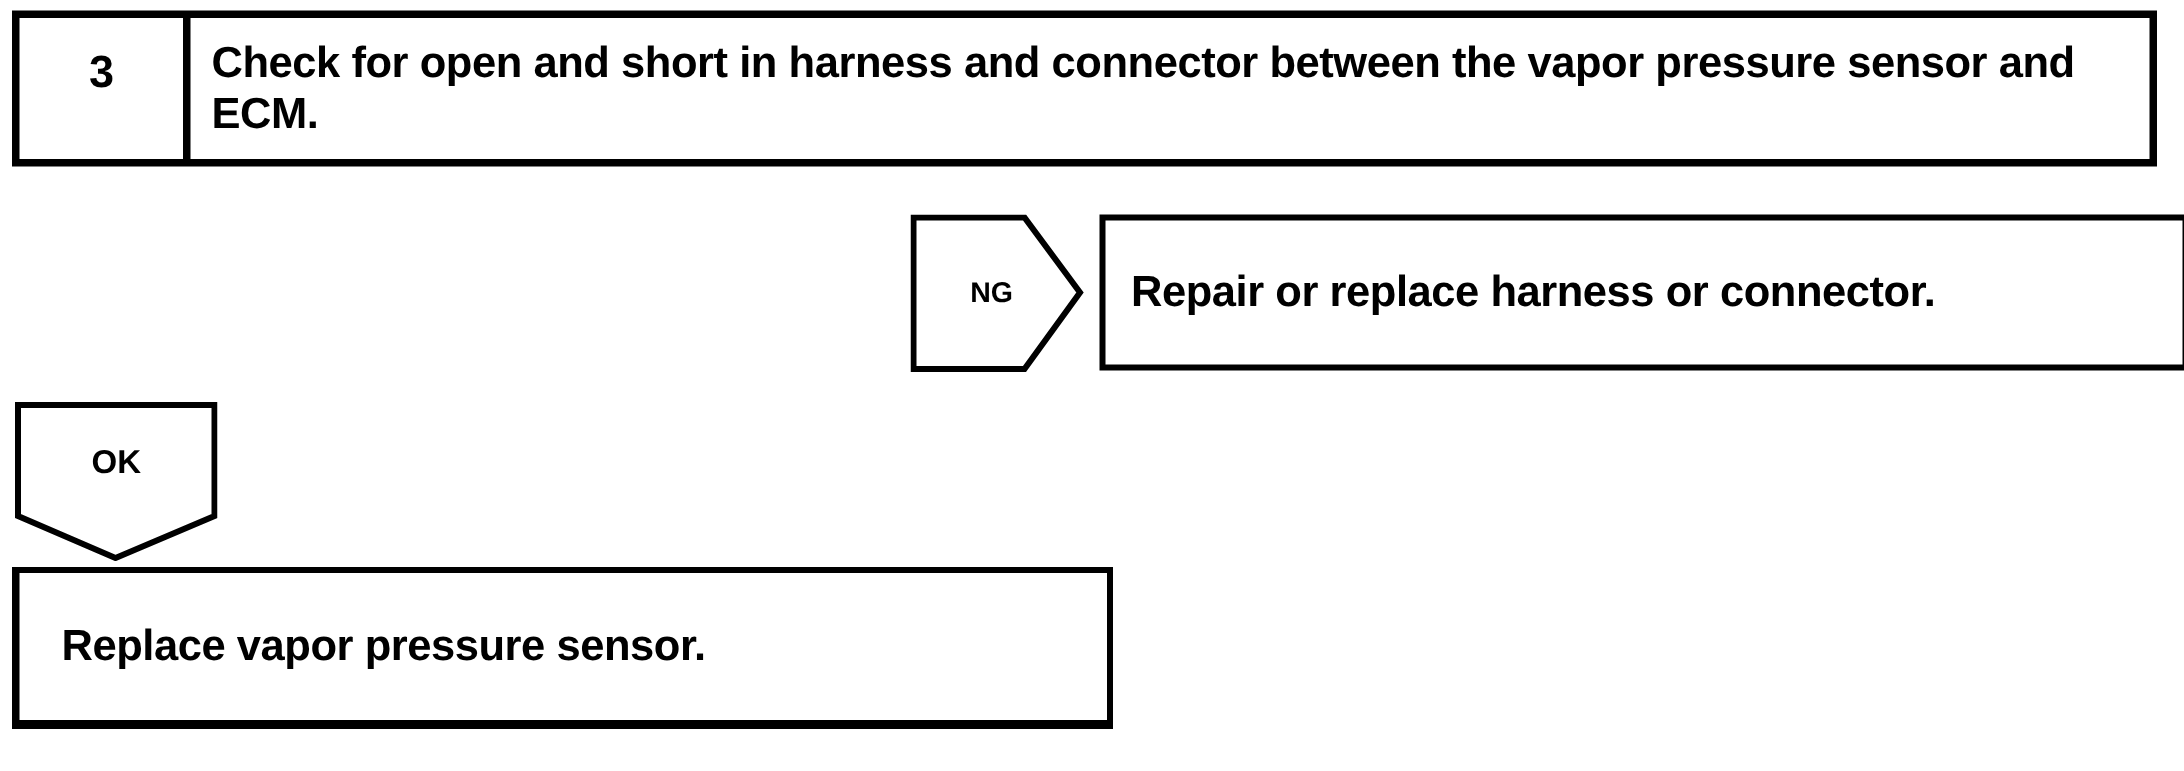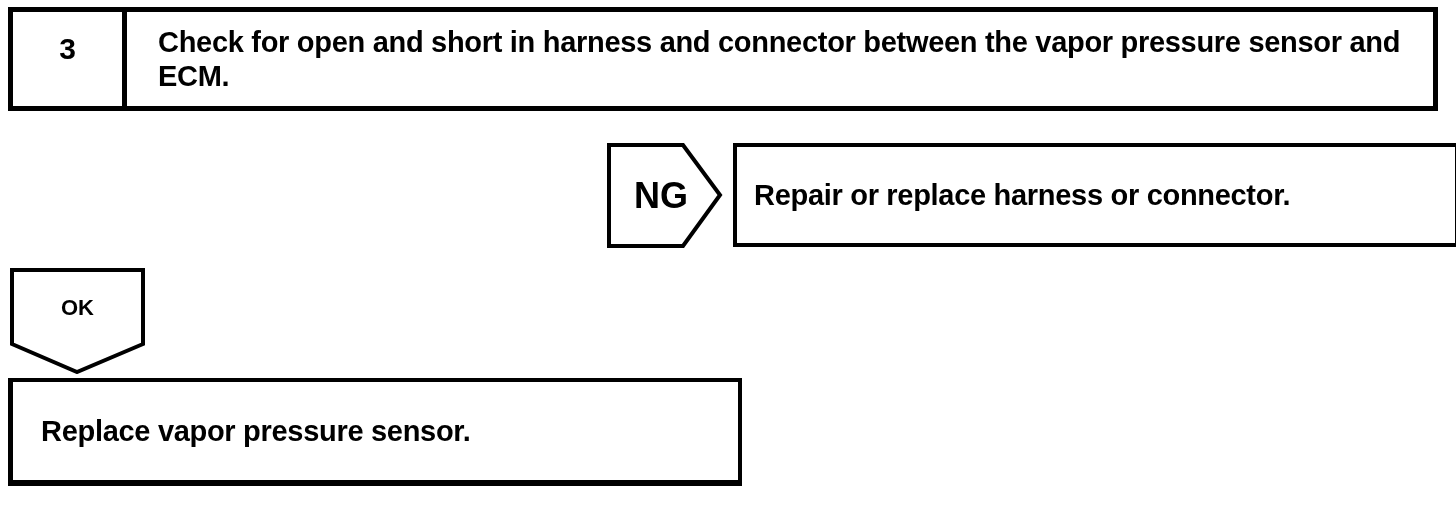--- a/index.html
+++ b/index.html
@@ -38,21 +38,21 @@
     text-align: center;
   }
   .step-number {
     display: block;
     padding-top: 20px;
     font-size: 30px;
     font-weight: bold;
   }
   .step-instruction {
     flex: 1 1 auto;
-    padding: 13px 10px 0 31px;
+    padding: 13px 10px 0 14px;
     font-size: 29px;
     line-height: 34px;
     max-width: 1285px;
   }
 
   
   .ng-connector {
     position: absolute;
     left: 607px;
     top: 143px;
@@ -67,21 +67,21 @@
   }
   .ng-label {
     position: absolute;
     left: 0;
     top: 0;
     width: 108px;
     height: 105px;
     display: flex;
     align-items: center;
     justify-content: center;
-    font-size: 36px;
+    font-size: 19px;
     font-weight: bold;
   }
   .ng-action-box {
     position: absolute;
     left: 733px;
     top: 143px;
     width: 701px;
     height: 96px;
     border: 4px solid #000000;
     display: flex;

